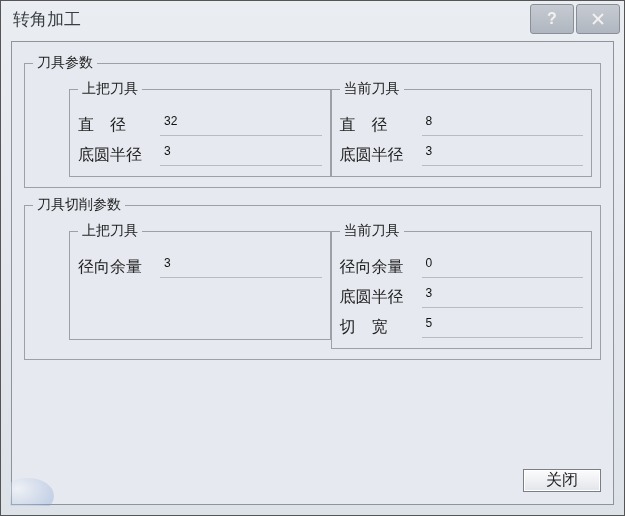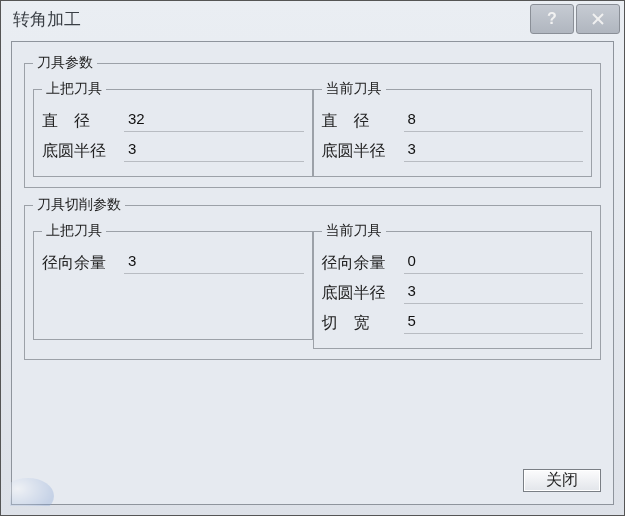--- a/index.html
+++ b/index.html
@@ -84,41 +84,42 @@
   }
   fieldset > legend {
     padding: 0 4px;
     font-size: 14px;
     color: #222;
   }
 
   .two-col {
     display: flex;
     gap: 0;
+    margin-left: 36px;
   }
   .two-col > fieldset {
     flex: 1;
     margin-bottom: 0;
   }
 
   .form-row {
     display: flex;
-    align-items: center;
+    align-items: flex-end;
     height: 30px;
   }
   .form-row .lbl {
     width: 82px;
     font-size: 16px;
     color: #222;
     white-space: pre;
   }
   .form-row .val {
     flex: 1;
     border-bottom: 1px solid #b8bcc2;
-    font-size: 15px;
+    font-size: 12px;
     color: #111;
     padding-left: 4px;
     padding-bottom: 1px;
     min-height: 20px;
   }
 
   .footer {
     margin-top: auto;
     display: flex;
     justify-content: flex-end;

